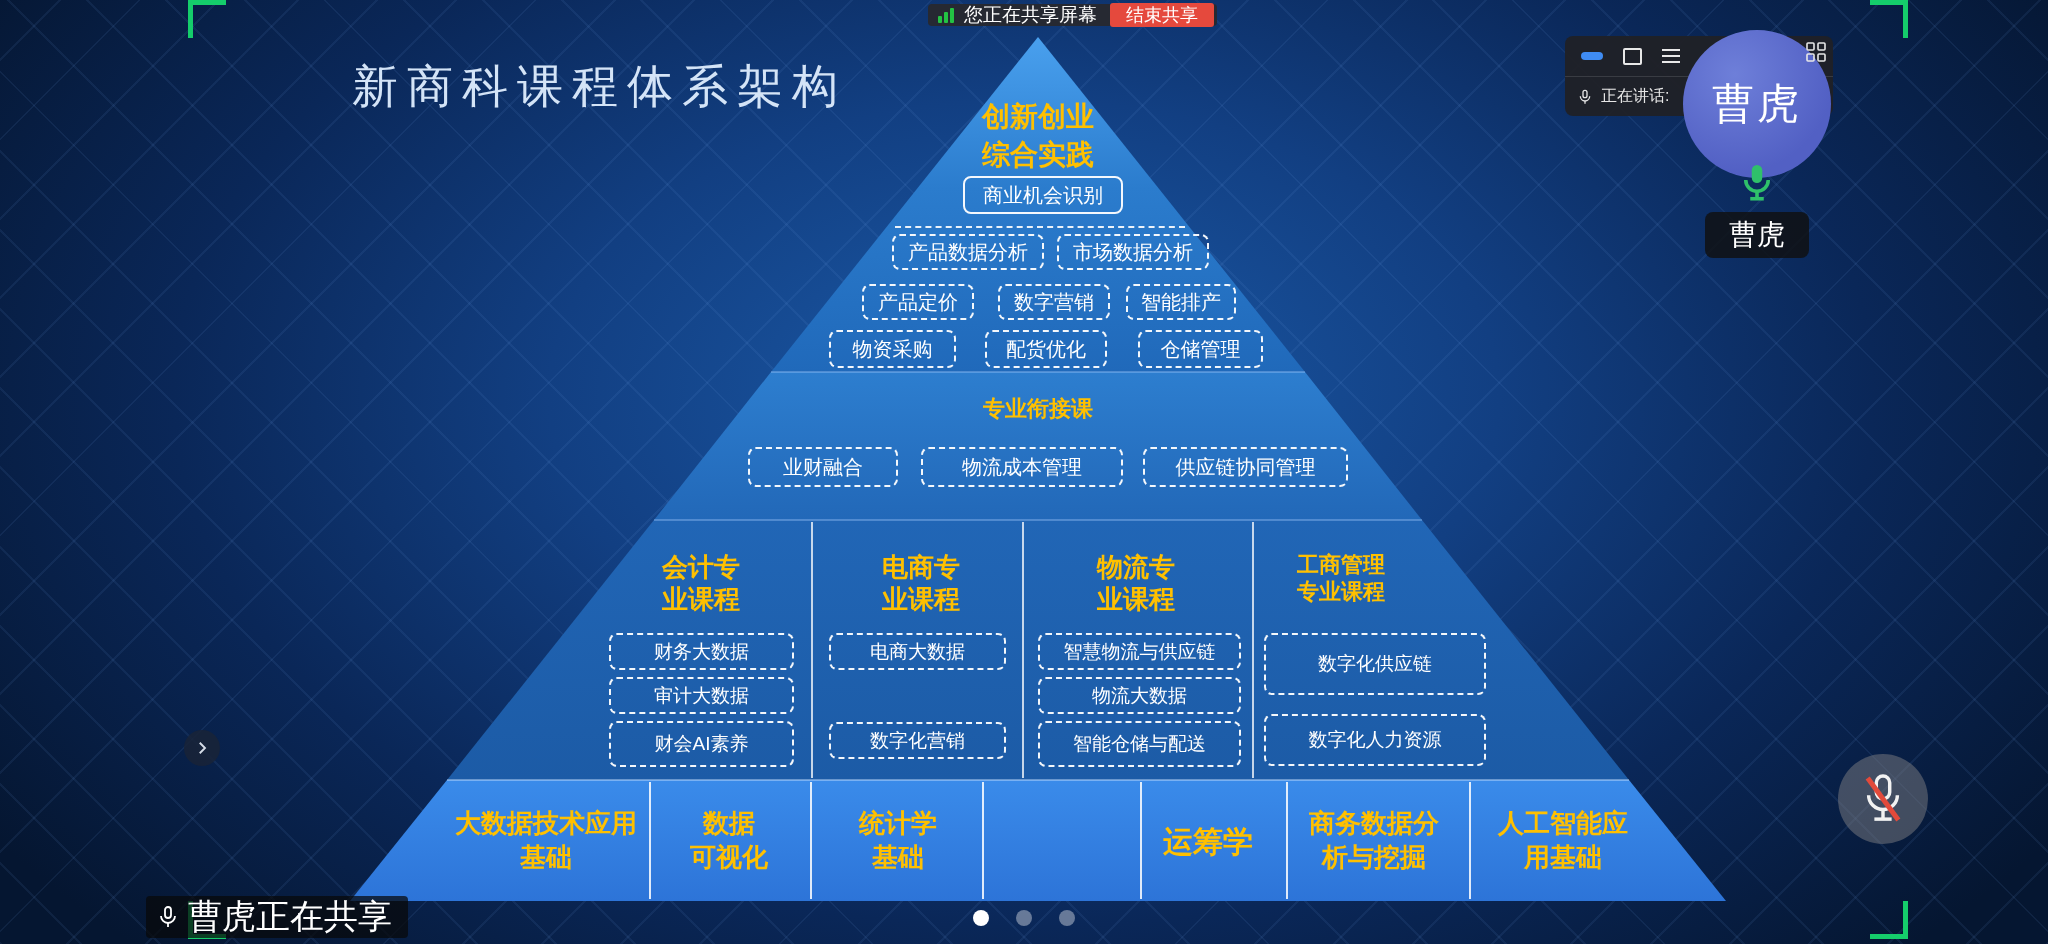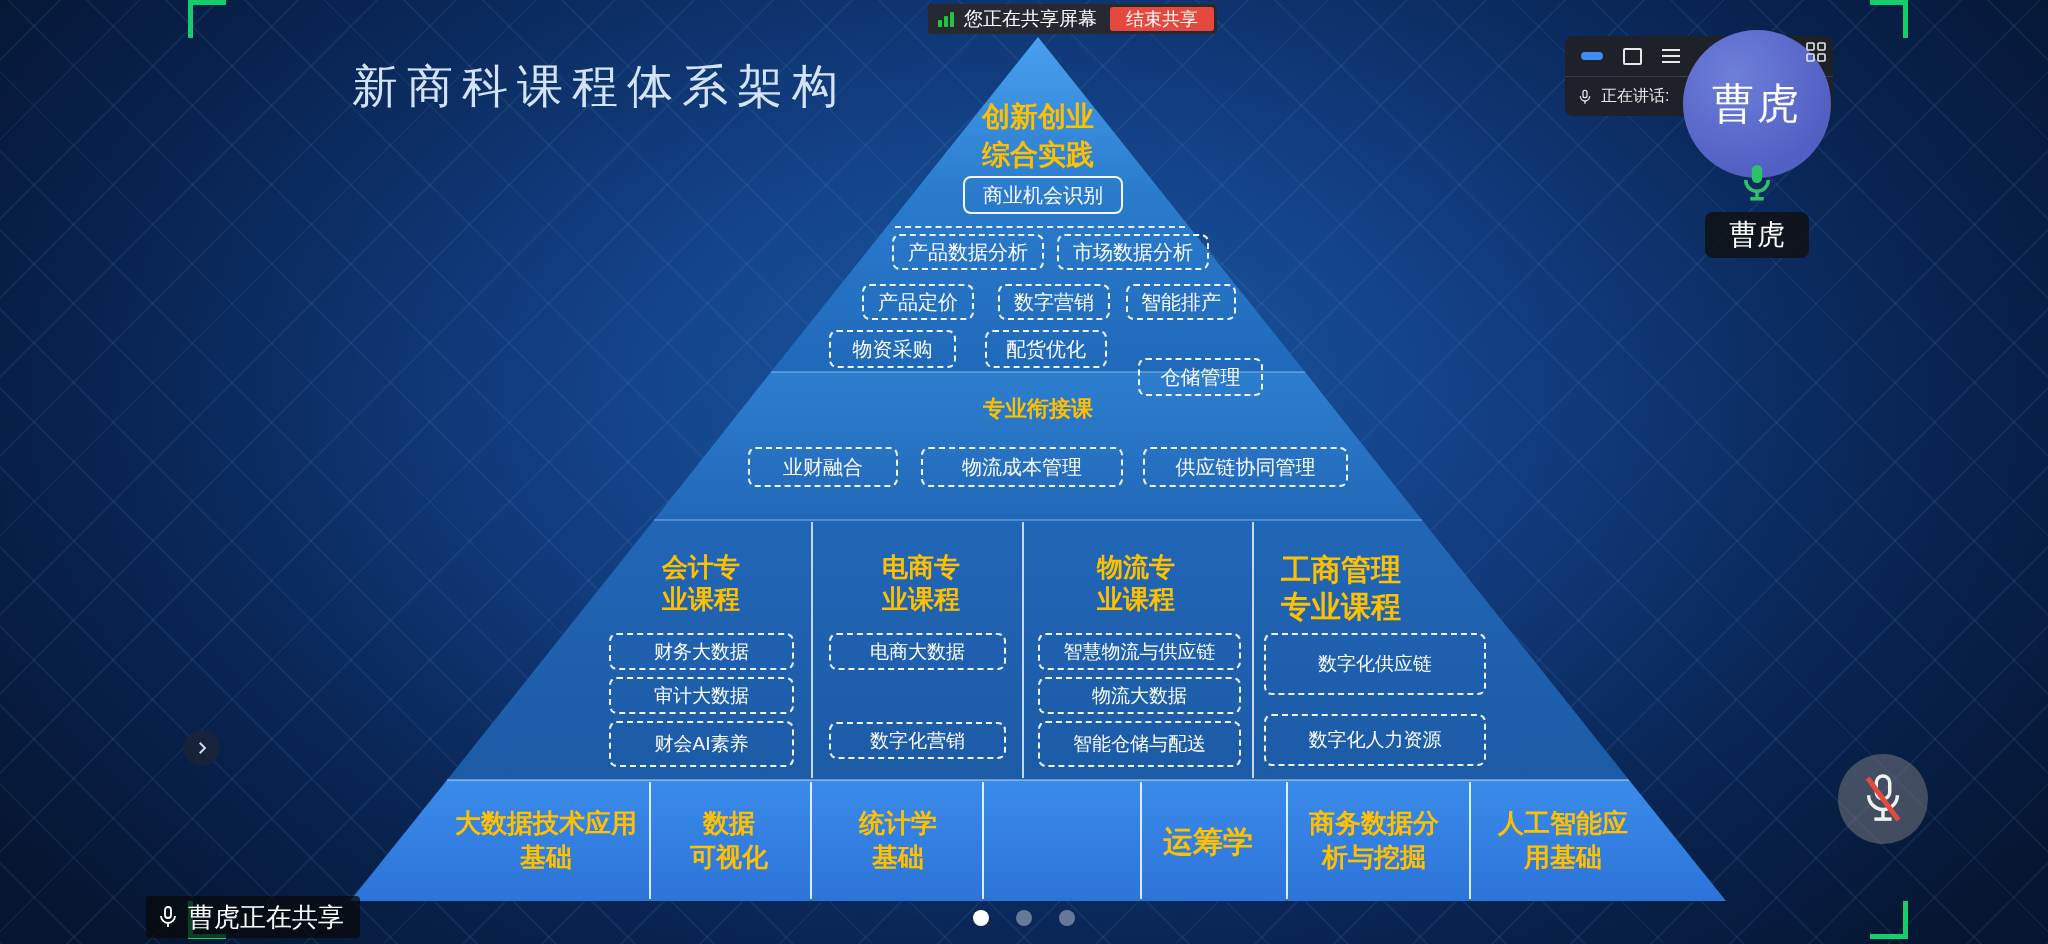--- a/index.html
+++ b/index.html
@@ -27,21 +27,21 @@
       align-items:center;justify-content:center;text-align:center;font-size:20px;line-height:1.25;
       white-space:pre-line;box-sizing:border-box;border-radius:8px;}
   .bx.solid{border-style:solid;border-width:2px;}
   .f19{font-size:19px;}
   .gh{position:absolute;color:#ffc000;font-weight:700;text-align:center;white-space:pre-line;}
   .slide-title{position:absolute;left:352px;top:56px;font-size:46px;letter-spacing:9px;
       color:#d4e4f7;font-weight:400;}
   
   .gbar{position:absolute;background:#15cd6b;}
   
-  #share-banner{position:absolute;left:928px;top:4px;height:30px;display:flex;align-items:center;
+  #share-banner{position:absolute;left:928px;top:4px;height:22px;display:flex;align-items:center;
       background:rgba(40,40,44,0.92);border-radius:4px;padding-left:10px;z-index:40;}
   #share-banner .txt{color:#fff;font-size:19px;margin:0 10px;}
   #stop-share{background:#e5493d;color:#fff;font-size:18px;padding:0 16px;height:24px;margin:3px;
       display:flex;align-items:center;border-radius:3px;cursor:pointer;}
   .sigbars{display:flex;align-items:flex-end;gap:2px;height:16px;}
   .sigbars i{display:block;width:4px;background:#23c343;border-radius:1px;}
   
   #panel{position:absolute;left:1565px;top:36px;width:268px;height:80px;background:rgba(32,33,38,0.95);
       border-radius:8px;z-index:20;}
   #panel .row1{height:40px;display:flex;align-items:center;gap:20px;padding-left:16px;}
@@ -52,21 +52,21 @@
   .ic-list{width:18px;height:14px;background:repeating-linear-gradient(180deg,#e8e8e8 0 2px,transparent 2px 6px);}
   
   #avatar{position:absolute;left:1683px;top:30px;width:148px;height:148px;border-radius:50%;z-index:30;
       background:radial-gradient(circle at 35% 30%, #6e7fd9, #5260c4 70%);display:flex;align-items:center;
       justify-content:center;color:#fff;font-size:42px;letter-spacing:3px;}
   #name-tag{position:absolute;left:1705px;top:212px;width:104px;height:46px;background:rgba(16,16,16,0.82);
       border-radius:8px;display:flex;align-items:center;justify-content:center;color:#fff;font-size:28px;z-index:30;}
   
   #status-pill{position:absolute;left:146px;top:896px;height:42px;background:rgba(8,8,8,0.72);
       border-radius:4px;display:flex;align-items:center;gap:8px;padding:0 16px 0 10px;z-index:40;}
-  #status-pill .txt{color:#fff;font-size:26px;}
+  #status-pill .txt{color:#fff;font-size:34px;}
   
   #chevron-btn{position:absolute;left:184px;top:730px;width:36px;height:36px;border-radius:50%;
       background:rgba(25,35,55,0.85);display:flex;align-items:center;justify-content:center;z-index:35;cursor:pointer;}
   
   #mute-btn{position:absolute;left:1838px;top:754px;width:90px;height:90px;border-radius:50%;
       background:rgba(125,125,130,0.5);display:flex;align-items:center;justify-content:center;z-index:35;cursor:pointer;}
   
   .dot{position:absolute;top:910px;width:16px;height:16px;border-radius:50%;background:rgba(255,255,255,0.38);z-index:25;}
   .dot.active{background:#fff;}
   .grid-icon{position:absolute;left:1806px;top:42px;z-index:31;}
@@ -91,38 +91,38 @@
 
   <div class="bx solid" style="left:963px;top:176px;width:160px;height:38px;">商业机会识别</div>
   <div style="position:absolute;left:895px;top:226px;width:290px;border-top:2px dashed rgba(255,255,255,0.9);"></div>
   <div class="bx" style="left:892px;top:234px;width:152px;height:36px;">产品数据分析</div>
   <div class="bx" style="left:1057px;top:234px;width:152px;height:36px;">市场数据分析</div>
   <div class="bx" style="left:862px;top:284px;width:112px;height:36px;">产品定价</div>
   <div class="bx" style="left:998px;top:284px;width:112px;height:36px;">数字营销</div>
   <div class="bx" style="left:1126px;top:284px;width:110px;height:36px;">智能排产</div>
   <div class="bx" style="left:829px;top:330px;width:127px;height:38px;">物资采购</div>
   <div class="bx" style="left:985px;top:330px;width:122px;height:38px;">配货优化</div>
-  <div class="bx" style="left:1138px;top:330px;width:125px;height:38px;margin-top:28px;">仓储管理</div>
+  <div class="bx" style="left:1138px;top:330px;width:125px;height:38px;">仓储管理</div>
 
   <div class="gh" style="left:938px;top:394px;width:200px;font-size:22px;">专业衔接课</div>
   <div class="bx" style="left:748px;top:447px;width:150px;height:40px;">业财融合</div>
   <div class="bx" style="left:921px;top:447px;width:202px;height:40px;">物流成本管理</div>
   <div class="bx" style="left:1143px;top:447px;width:205px;height:40px;">供应链协同管理</div>
 
   <div class="vsep" style="left:811px;top:522px;height:256px;"></div>
   <div class="vsep" style="left:1022px;top:522px;height:256px;"></div>
   <div class="vsep" style="left:1252px;top:522px;height:256px;"></div>
 
   <div class="gh" style="left:601px;top:552px;width:200px;font-size:26px;line-height:1.22;">会计专
 业课程</div>
   <div class="gh" style="left:821px;top:552px;width:200px;font-size:26px;line-height:1.22;">电商专
 业课程</div>
   <div class="gh" style="left:1036px;top:552px;width:200px;font-size:26px;line-height:1.22;">物流专
 业课程</div>
-  <div class="gh" style="left:1241px;top:552px;width:200px;font-size:30px;line-height:1.22;">工商管理
+  <div class="gh" style="left:1241px;top:552px;width:200px;font-size:22px;line-height:1.22;">工商管理
 专业课程</div>
 
   <div class="bx f19" style="left:609px;top:633px;width:185px;height:37px;">财务大数据</div>
   <div class="bx f19" style="left:609px;top:677px;width:185px;height:37px;">审计大数据</div>
   <div class="bx f19" style="left:609px;top:721px;width:185px;height:46px;">财会AI素养</div>
 
   <div class="bx f19" style="left:829px;top:633px;width:177px;height:37px;">电商大数据</div>
   <div class="bx f19" style="left:829px;top:677px;width:177px;height:37px;margin-top:45px;">数字化营销</div>
 
   <div class="bx f19" style="left:1038px;top:633px;width:203px;height:37px;">智慧物流与供应链</div>

